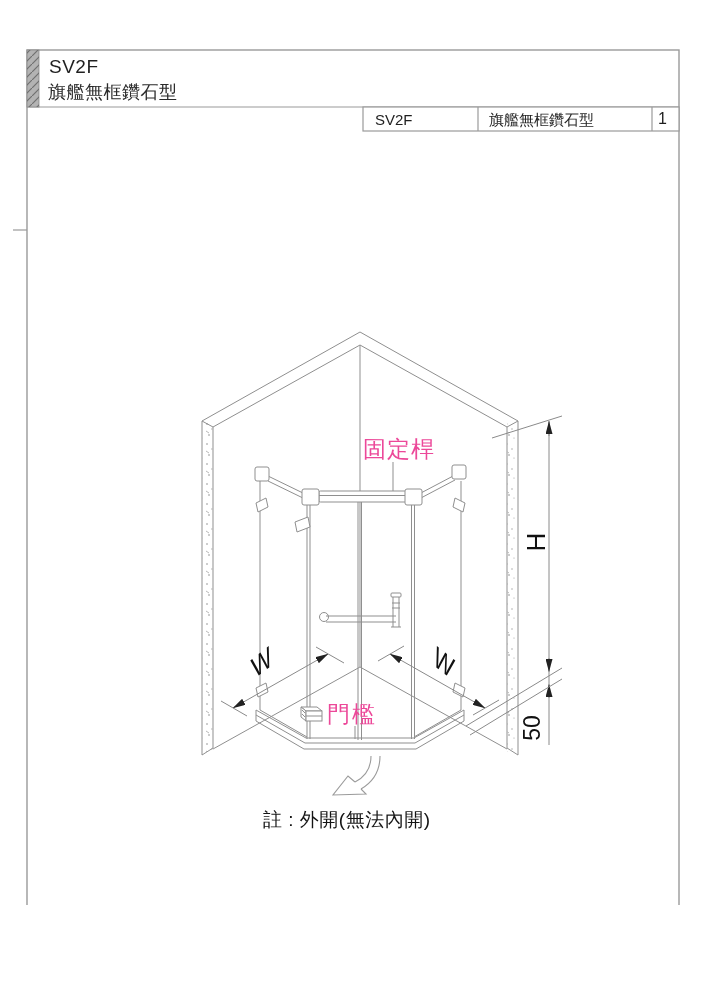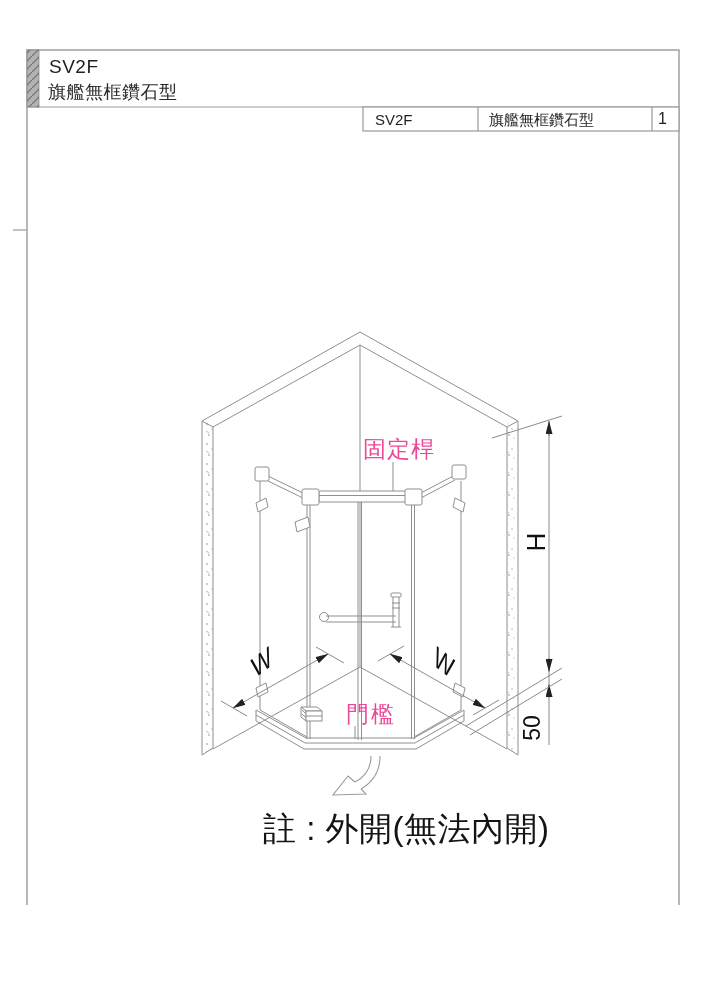--- a/index.html
+++ b/index.html
@@ -8,22 +8,22 @@
   svg{position:absolute;left:0;top:0;}
   .abs{position:absolute;white-space:nowrap;}
   .hdr-model{left:49px;top:56px;font-size:19px;letter-spacing:.5px;color:#1f1f1f;}
   .hdr-name{left:48px;top:80px;font-size:18px;letter-spacing:.5px;color:#2a2a2a;}
   .tb-cell{font-size:15px;color:#1f1f1f;top:111px;}
   .tb-model{left:375px;}
   .tb-name{left:489px;}
   .tb-page{left:658px;font-size:16px;top:110px;}
   .lbl{font-size:23px;color:#ec4899;letter-spacing:1px;}
   .lbl-fixedbar{left:363px;top:434px;}
-  .lbl-threshold{left:346px;top:699px;letter-spacing:2px;}
-  .note{left:263px;top:807px;font-size:33px;color:#141414;letter-spacing:.5px;}
+  .lbl-threshold{left:327px;top:699px;letter-spacing:2px;}
+  .note{left:263px;top:807px;font-size:19px;color:#141414;letter-spacing:.5px;}
   .dim{color:#111;font-weight:500;}
   .dim-w-left{left:250px;top:648px;font-size:25px;transform:rotate(-38deg) skewX(-24deg);transform-origin:center;}
   .dim-w-right{left:432px;top:648px;font-size:25px;transform:rotate(38deg) skewX(24deg);transform-origin:center;}
   .dim-h{left:521px;top:527px;width:30px;height:30px;font-size:26px;text-align:center;
          transform:rotate(-90deg);transform-origin:center;}
   .dim-50{left:512px;top:715px;width:40px;height:26px;font-size:23px;text-align:center;
           transform:rotate(-90deg);transform-origin:center;}
 </style>
 </head>
 <body>

